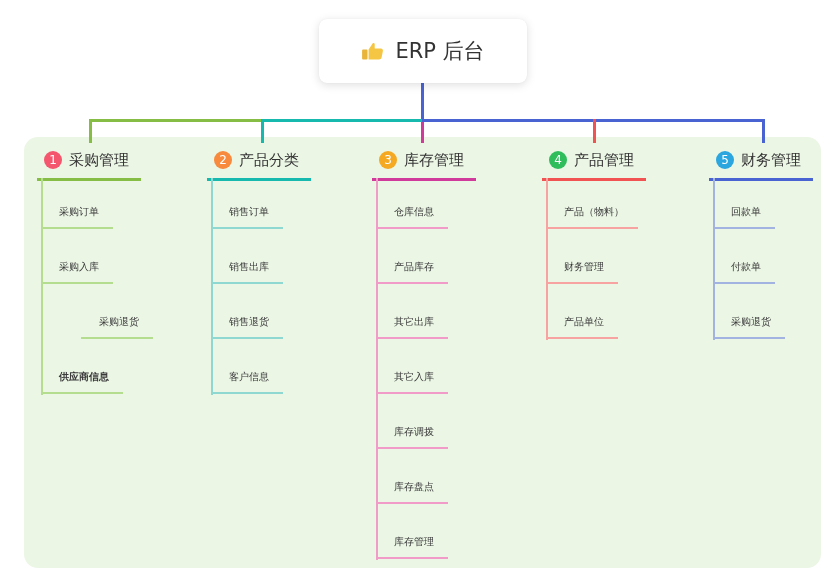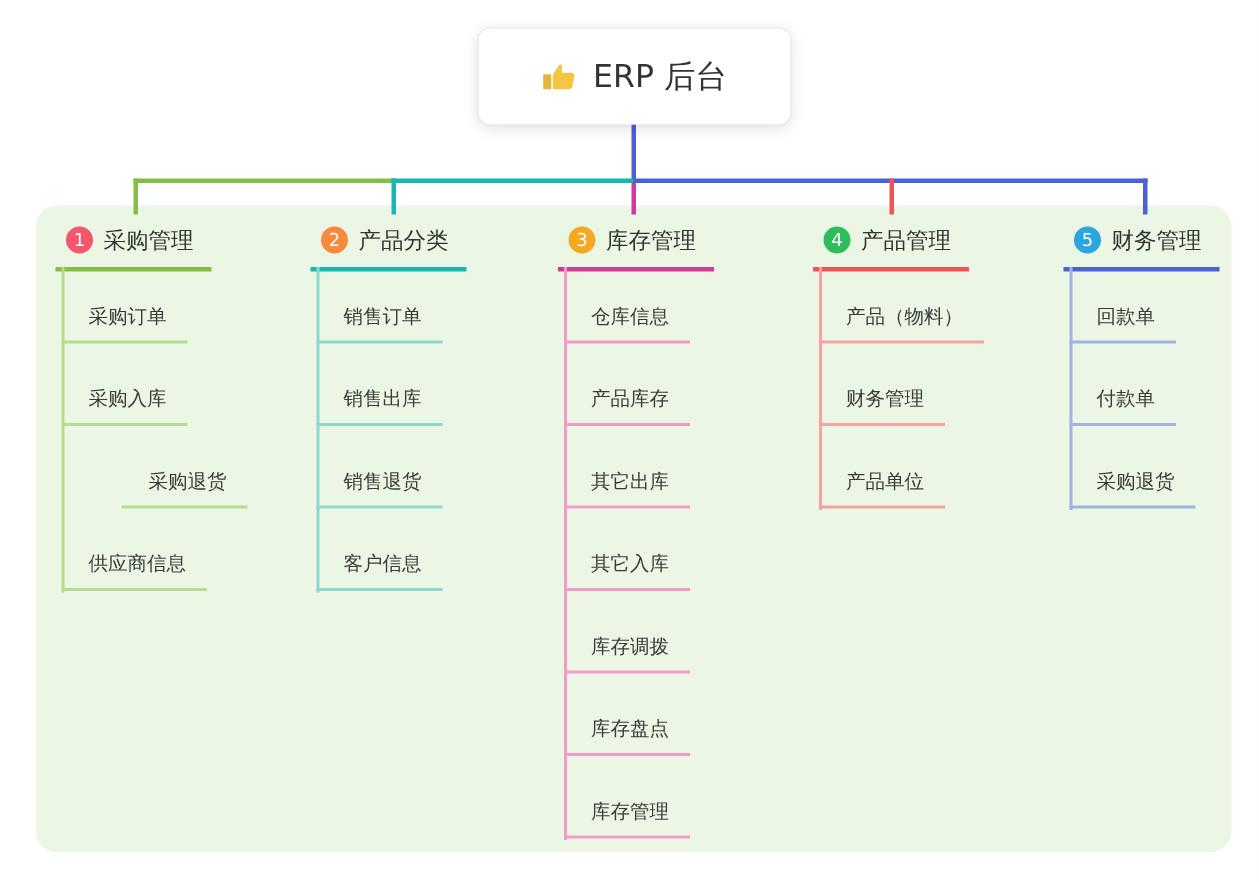--- a/index.html
+++ b/index.html
@@ -24,21 +24,21 @@
     padding:3px 12px 9px 7px; border-bottom:3px solid;
     font-size:15px; font-weight:500; color:#333333; line-height:18px; white-space:nowrap;
   }
   .badge {
     width:18px; height:18px; border-radius:50%; flex:0 0 18px;
     color:#ffffff; font-size:12px; line-height:18px; text-align:center; font-weight:500;
   }
   .child-line { position:absolute; width:2px; }
   .child-item {
     position:absolute; padding:0 14px 5px 18px; border-bottom:2px solid;
-    font-size:13px; line-height:20px; color:#3a3a3a; white-space:nowrap;
+    font-size:10px; line-height:20px; color:#3a3a3a; white-space:nowrap;
   }
 </style>
 </head>
 <body style="background: rgb(255, 255, 255);">
 
 <div class="canvas">
   <div class="panel" id="panel" style="background: rgb(235, 246, 229);"></div>
   <div id="connectors">
       <div class="seg" style="left: 417px; top: 83px; width: 3px; height: 38px; background: rgb(74, 99, 211);"></div>
       <div class="seg" style="left: 85px; top: 119px; width: 175px; height: 3px; background: rgb(133, 189, 69);"></div>
@@ -61,21 +61,21 @@
   </div>
   <div id="branches">
       <div class="branch-header" style="left: 33px; top: 148px; border-bottom-color: rgb(133, 189, 69);">
     <span class="badge" style="background: rgb(244, 86, 110);">1</span>
     <span>采购管理</span>
   </div>
       <div class="child-line" style="left: 37px; top: 178px; height: 217px; background: rgb(181, 221, 143);"></div>
       <div class="child-item" style="left: 37px; top: 202px; border-bottom-color: rgb(181, 221, 143);">采购订单</div>
       <div class="child-item" style="left: 37px; top: 257px; border-bottom-color: rgb(181, 221, 143);">采购入库</div>
       <div class="child-item" style="left: 37px; top: 312px; border-bottom-color: rgb(181, 221, 143); margin-left: 40px;">采购退货</div>
-      <div class="child-item" style="left: 37px; top: 367px; border-bottom-color: rgb(181, 221, 143);">供应商信息</div>
+      <div class="child-item" style="left: 37px; top: 367px; border-bottom-color: rgb(181, 221, 143); font-weight: bold;">供应商信息</div>
       <div class="branch-header" style="left: 203px; top: 148px; border-bottom-color: rgb(23, 184, 174);">
     <span class="badge" style="background: rgb(247, 138, 60);">2</span>
     <span>产品分类</span>
   </div>
       <div class="child-line" style="left: 207px; top: 178px; height: 217px; background: rgb(143, 216, 210);"></div>
       <div class="child-item" style="left: 207px; top: 202px; border-bottom-color: rgb(143, 216, 210);">销售订单</div>
       <div class="child-item" style="left: 207px; top: 257px; border-bottom-color: rgb(143, 216, 210);">销售出库</div>
       <div class="child-item" style="left: 207px; top: 312px; border-bottom-color: rgb(143, 216, 210);">销售退货</div>
       <div class="child-item" style="left: 207px; top: 367px; border-bottom-color: rgb(143, 216, 210);">客户信息</div>
       <div class="branch-header" style="left: 368px; top: 148px; border-bottom-color: rgb(208, 58, 155);">

